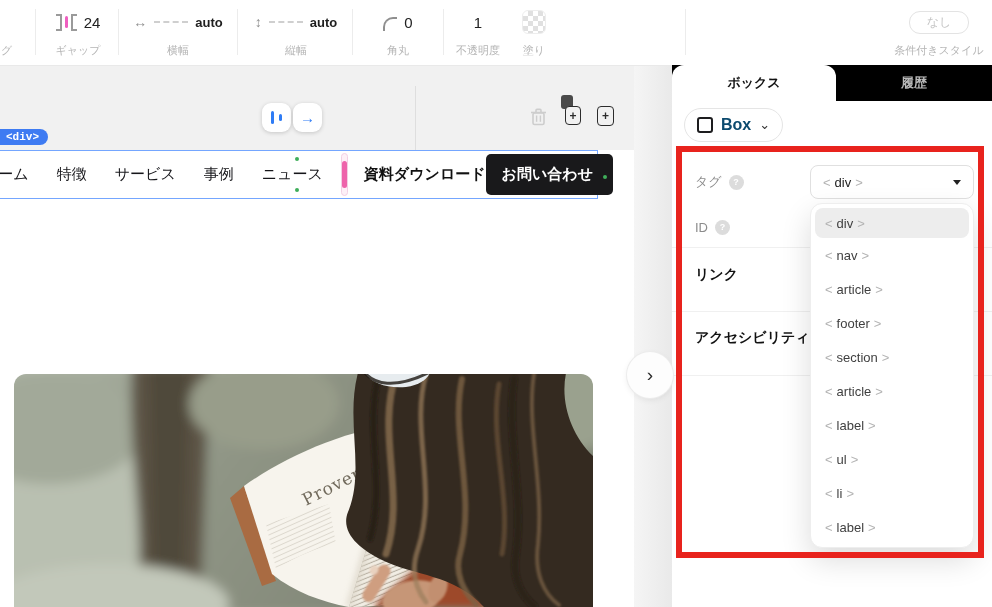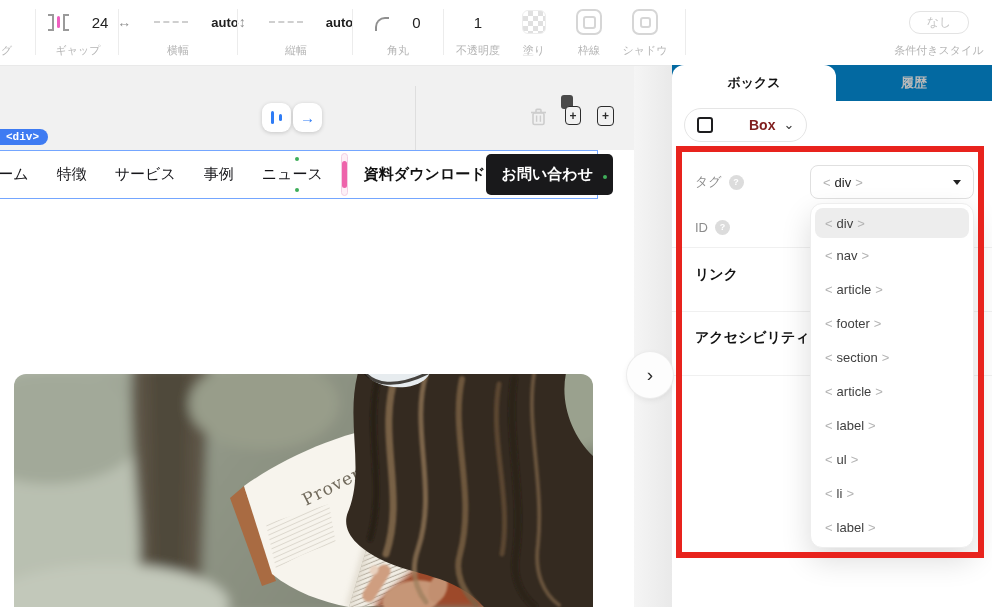--- a/index.html
+++ b/index.html
@@ -4,21 +4,21 @@
 <style>
   html,body{margin:0;padding:0;background:#fff;}
   .app{position:relative;width:992px;height:607px;overflow:hidden;
        font-family:"Liberation Sans",sans-serif;background:#f1f1f1;
        -webkit-font-smoothing:antialiased;}
   .ab{position:absolute;}
 
   
   .toolbar{left:0;top:0;width:992px;height:65px;background:#fff;border-bottom:1px solid #e9e9e9;z-index:5;}
   .tb-sec{position:absolute;top:0;height:65px;display:flex;flex-direction:column;align-items:center;}
-  .tb-val{height:44px;display:flex;align-items:center;gap:23px;font-size:15px;color:#222;font-weight:500;}
+  .tb-val{height:44px;display:flex;align-items:center;gap:7px;font-size:15px;color:#222;font-weight:500;}
   .tb-label{font-size:11px;color:#b5b5b5;line-height:12px;white-space:nowrap;}
   .tb-div{position:absolute;top:9px;height:46px;width:1px;background:#ececec;}
   .dashes{width:34px;border-top:2px dashed #cfcfcf;}
   .auto{font-size:13px;font-weight:700;color:#1f1f1f;}
   .arrow-ic{color:#8f8f8f;font-size:14px;font-weight:700;}
   .gicon{display:flex;align-items:center;gap:3px;}
   .gicon .gl{width:4px;height:13px;border:2px solid #9a9a9a;border-left:none;}
   .gicon .gr{width:4px;height:13px;border:2px solid #9a9a9a;border-right:none;}
   .gicon .gp{width:3px;height:12px;background:#ef5fc0;border-radius:2px;}
   .radius-ic{width:12px;height:12px;border-top:2.5px solid #8f8f8f;border-left:2.5px solid #8f8f8f;border-top-left-radius:10px;margin-top:4px;}
@@ -74,29 +74,29 @@
   
   .hero{left:14px;top:374px;width:579px;height:233px;border-radius:12px 12px 0 0;overflow:hidden;z-index:3;}
 
   
   .drawer{left:634px;top:65px;width:38px;height:542px;background:linear-gradient(90deg,#f5f5f5,#e9e9e9);}
   .expander{left:627px;top:352px;width:46px;height:46px;border-radius:50%;background:#fdfdfd;
       box-shadow:0 0 0 1px #ececec,0 2px 6px rgba(0,0,0,.08);display:flex;align-items:center;justify-content:center;z-index:20;}
 
   
   .panel{left:672px;top:65px;width:320px;height:542px;background:#fff;z-index:10;}
-  .tabbar{position:absolute;left:0;top:0;width:320px;height:36px;background:#0369a1;}
+  .tabbar{position:absolute;left:0;top:0;width:320px;height:36px;background:#000000;}
   .tab-active{position:absolute;left:0;top:0;width:164px;height:36px;background:#fff;border-radius:12px 12px 0 0;
       display:flex;align-items:center;justify-content:center;font-size:13px;font-weight:700;color:#111;}
   .tab-inactive{position:absolute;left:164px;top:0;width:156px;height:36px;display:flex;align-items:center;justify-content:center;
       font-size:13px;font-weight:700;color:#b9b9b9;}
   .box-sel{position:absolute;left:12px;top:43px;height:34px;padding:0 12px;border:1.5px solid #e5e5e5;border-radius:18px;
       display:flex;align-items:center;gap:8px;box-sizing:border-box;}
   .box-sq{width:12px;height:12px;border:2px solid #1d1d1f;border-radius:3px;}
-  .box-lbl{font-size:14px;font-weight:700;color:#7f1d1d;margin-left:28px;}
+  .box-lbl{font-size:16px;font-weight:700;color:#0c4a6e;}
   .chev{font-size:13px;color:#333;line-height:10px;}
   .prow{position:absolute;left:23px;height:34px;display:flex;align-items:center;gap:7px;}
   .plabel{font-size:13px;color:#8c8c8c;}
   .qicon{width:15px;height:15px;border-radius:50%;background:#dcdcdc;color:#fff;font-size:9px;font-weight:700;
       display:flex;align-items:center;justify-content:center;}
   .section-h{position:absolute;left:23px;font-size:14px;font-weight:700;color:#111;}
   .pdiv{position:absolute;left:0;width:320px;height:1px;background:#f0f0f0;}
   .tag-select{position:absolute;left:138px;top:100px;width:164px;height:34px;border:1px solid #e0e0e0;border-radius:8px;
       box-sizing:border-box;background:#fff;display:flex;align-items:center;padding:0 12px;gap:4px;}
   .br{color:#b3b3b3;font-size:13px;}
@@ -175,37 +175,21 @@
       <div class="tb-label">不透明度</div>
     </div>
 
     <div class="tb-sec" style="left:511px;width:46px;align-items:center;">
       <div class="tb-val">
           <span class="swatch-checker"></span>
         </div>
       <div class="tb-label">塗り</div>
     </div>
 
-    <div class="tb-sec" style="left:566px;width:46px;">
-      <div class="tb-val">
-          <span class="swatch-outline">
-            <span class="inner"></span>
-          </span>
-        </div>
-      <div class="tb-label">枠線</div>
-    </div>
-
-    <div class="tb-sec" style="left:620px;width:50px;">
-      <div class="tb-val">
-          <span class="swatch-outline">
-            <span class="inner" style="width:7px;height:7px;"></span>
-          </span>
-        </div>
-      <div class="tb-label">シャドウ</div>
-    </div>
+
     <div class="tb-div" style="left:685px;"></div>
 
 
     <div class="tb-sec" style="left:873px;width:132px;">
       <div class="tb-val">
           <span class="pill-none">なし</span>
         </div>
       <div class="tb-label">条件付きスタイル</div>
     </div>
   </header>

